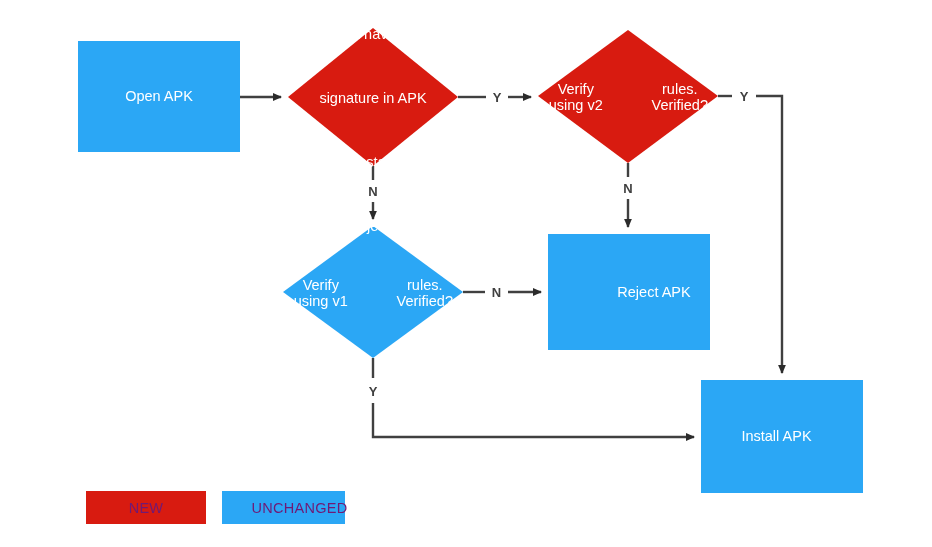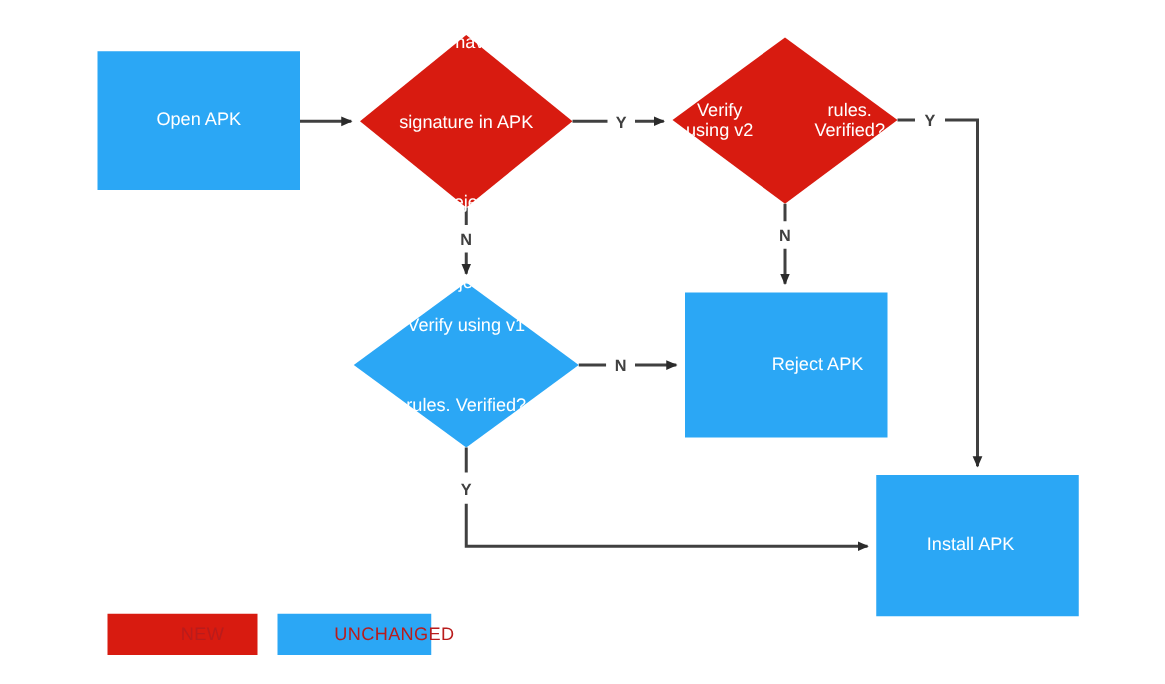--- a/index.html
+++ b/index.html
@@ -44,24 +44,23 @@
     display: flex;
     align-items: center;
     justify-content: center;
     background: #ffffff;
   }
   .legend-item {
     position: absolute;
     display: flex;
     align-items: center;
     justify-content: center;
-    color: #b91c1c;
+    color: #701a75;
     font-size: 14.5px;
     letter-spacing: 0.3px;
-    padding-left: 16px;
   }
 </style>
 </head>
 <body>
 
 <div id="canvas">
 
   <svg class="layer" viewBox="0 0 932 547" xmlns="http://www.w3.org/2000/svg">
     <defs>
       <marker id="arrowhead" markerWidth="9" markerHeight="9" refX="8" refY="4.5" orient="auto" markerUnits="userSpaceOnUse">
@@ -128,30 +127,30 @@
     <rect x="86" y="491" width="120" height="33" fill="#D81B10"></rect>
     <rect x="222" y="491" width="123" height="33" fill="#2BA7F5"></rect>
   </svg>
 
   <div class="node-label box-label" style="left:78px; top:41px; width:162px; height:111px;">Open APK</div>
 
   <div class="node-label diamond-label" style="left:293px; top:40px; width:160px; height:116px; flex-direction:column;">
     <span>Does</span>
     <span>APK have v2</span>
     <span>signature in APK</span>
-    <span>Reject</span>
+    <span>Install</span>
     <span>Reject?</span>
   </div>
 
   <div class="node-label diamond-label" style="left:548px; top:60px; width:160px; height:74px; flex-direction:row;">
     <span>Verify using v2</span>
     <span>rules. Verified?</span>
   </div>
 
-  <div class="node-label diamond-label" style="left:293px; top:256px; width:160px; height:74px; flex-direction:column;">
+  <div class="node-label diamond-label" style="left:293px; top:256px; width:160px; height:74px; ">
     <span>Verify using v1</span>
     <span>rules. Verified?</span>
   </div>
 
   <div class="node-label box-label" style="left:548px; top:234px; width:162px; height:116px;margin-left:25px;">Reject APK</div>
 
   <div class="node-label box-label" style="left:701px; top:380px; width:151px; height:113px;">Install APK</div>
 
   <div class="edge-label" style="left:486px; top:86px; width:22px; height:22px;">Y</div>
 

